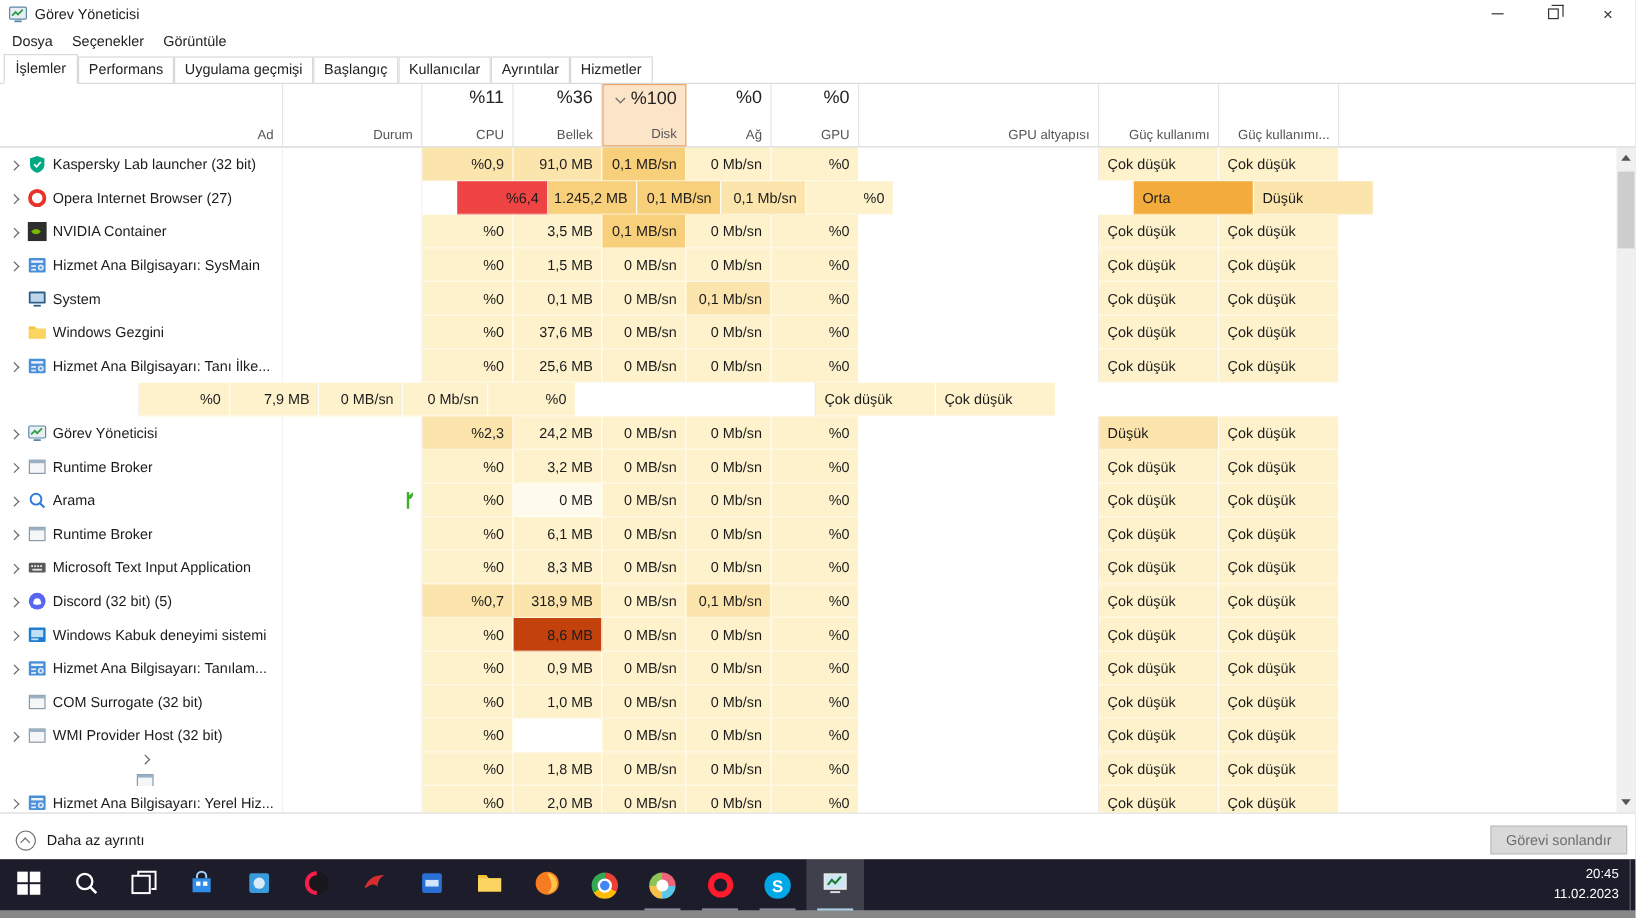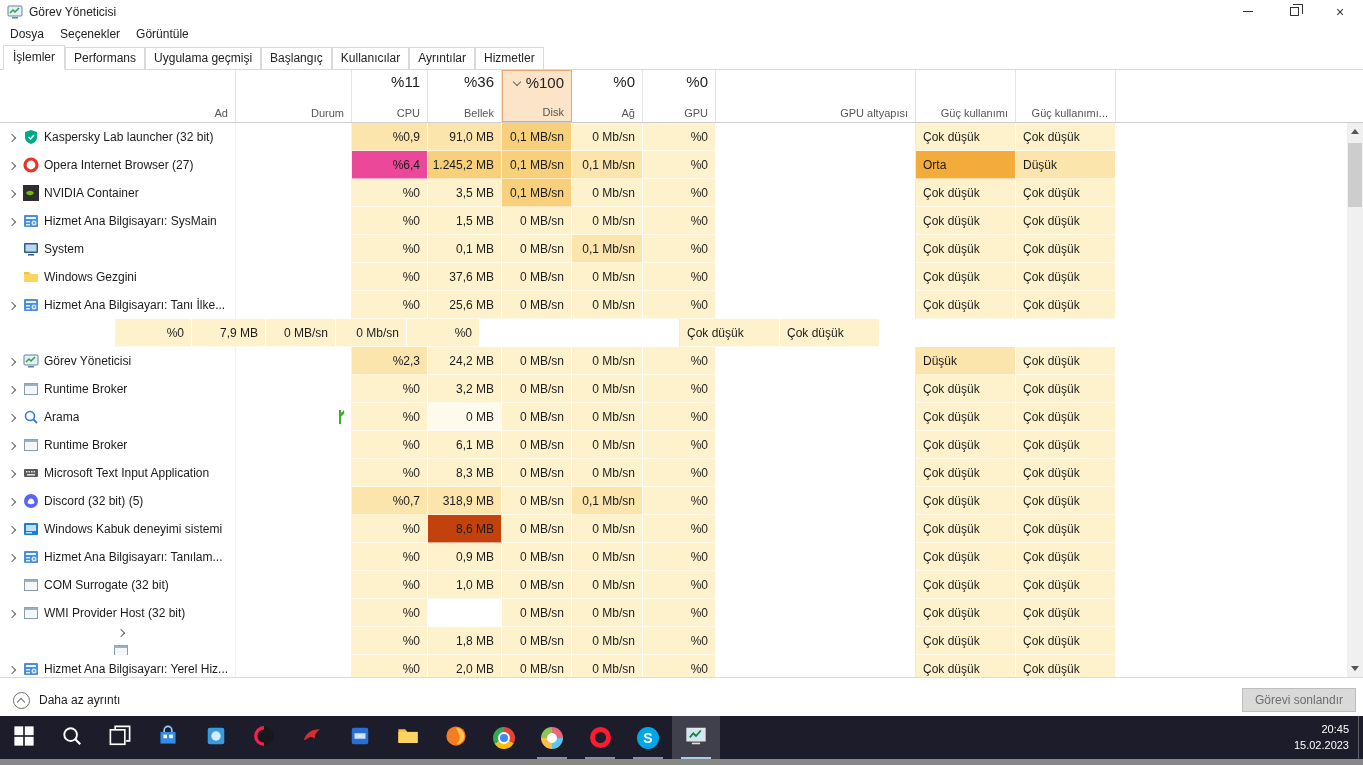--- a/index.html
+++ b/index.html
@@ -229,21 +229,21 @@
             <div class="cell cname" style="width: 236px;">
               <span class="expander"></span>
               <span class="picon">
                 <svg viewBox="0 0 16 16">
                   <circle cx="8" cy="8" r="6" fill="none" stroke="#e8332a" stroke-width="3.2"></circle>
                 </svg>
               </span>
               <span class="pname">Opera Internet Browser (27)</span>
             </div>
             <div class="cell cstatus" style="width: 116px;"></div>
-            <div class="cell heat num" style="background: #ec4899; width: 76px;">%6,4</div>
+            <div class="cell heat num" style="background: #ef4444; width: 76px; margin-left: 29px;">%6,4</div>
             <div class="cell heat num" style="background: rgb(248, 208, 124); width: 74px;">1.245,2 MB</div>
             <div class="cell heat num" style="background: rgb(248, 208, 124); width: 70px;">0,1 MB/sn</div>
             <div class="cell heat num" style="background: rgb(251, 229, 172); width: 71px;">0,1 Mb/sn</div>
             <div class="cell heat num" style="background: rgb(254, 242, 205); width: 73px;">%0</div>
             <div class="cell cengine" style="width: 200px;"></div>
             <div class="cell heat power" style="background: rgb(243, 172, 60); width: 100px;">Orta</div>
             <div class="cell heat power" style="background: rgb(251, 229, 172); width: 100px;">Düşük</div>
           </div>
           <div class="prow">
             <div class="cell cname" style="width: 236px;">
@@ -752,18 +752,18 @@
           <span><svg viewBox="0 0 16 16">
               <rect x="1.5" y="2.5" width="13" height="9" fill="#cfe7f5" stroke="#e8e8e8"></rect>
               <path d="M3.5 9l2.5-3 2 2 3.5-4" stroke="#1e7d32" stroke-width="1.3" fill="none"></path>
               <rect x="5" y="12.8" width="6" height="1.2" fill="#ddd"></rect>
             </svg></span>
           <span class="run-ind"></span>
         </div>
       </div>
     <div class="tb-clock">
       <div>20:45</div>
-      <div>15.02.2023</div>
+      <div>11.02.2023</div>
     </div>
     <div class="show-desktop"></div>
   </div>
 
 </div>
 
 </body></html>

